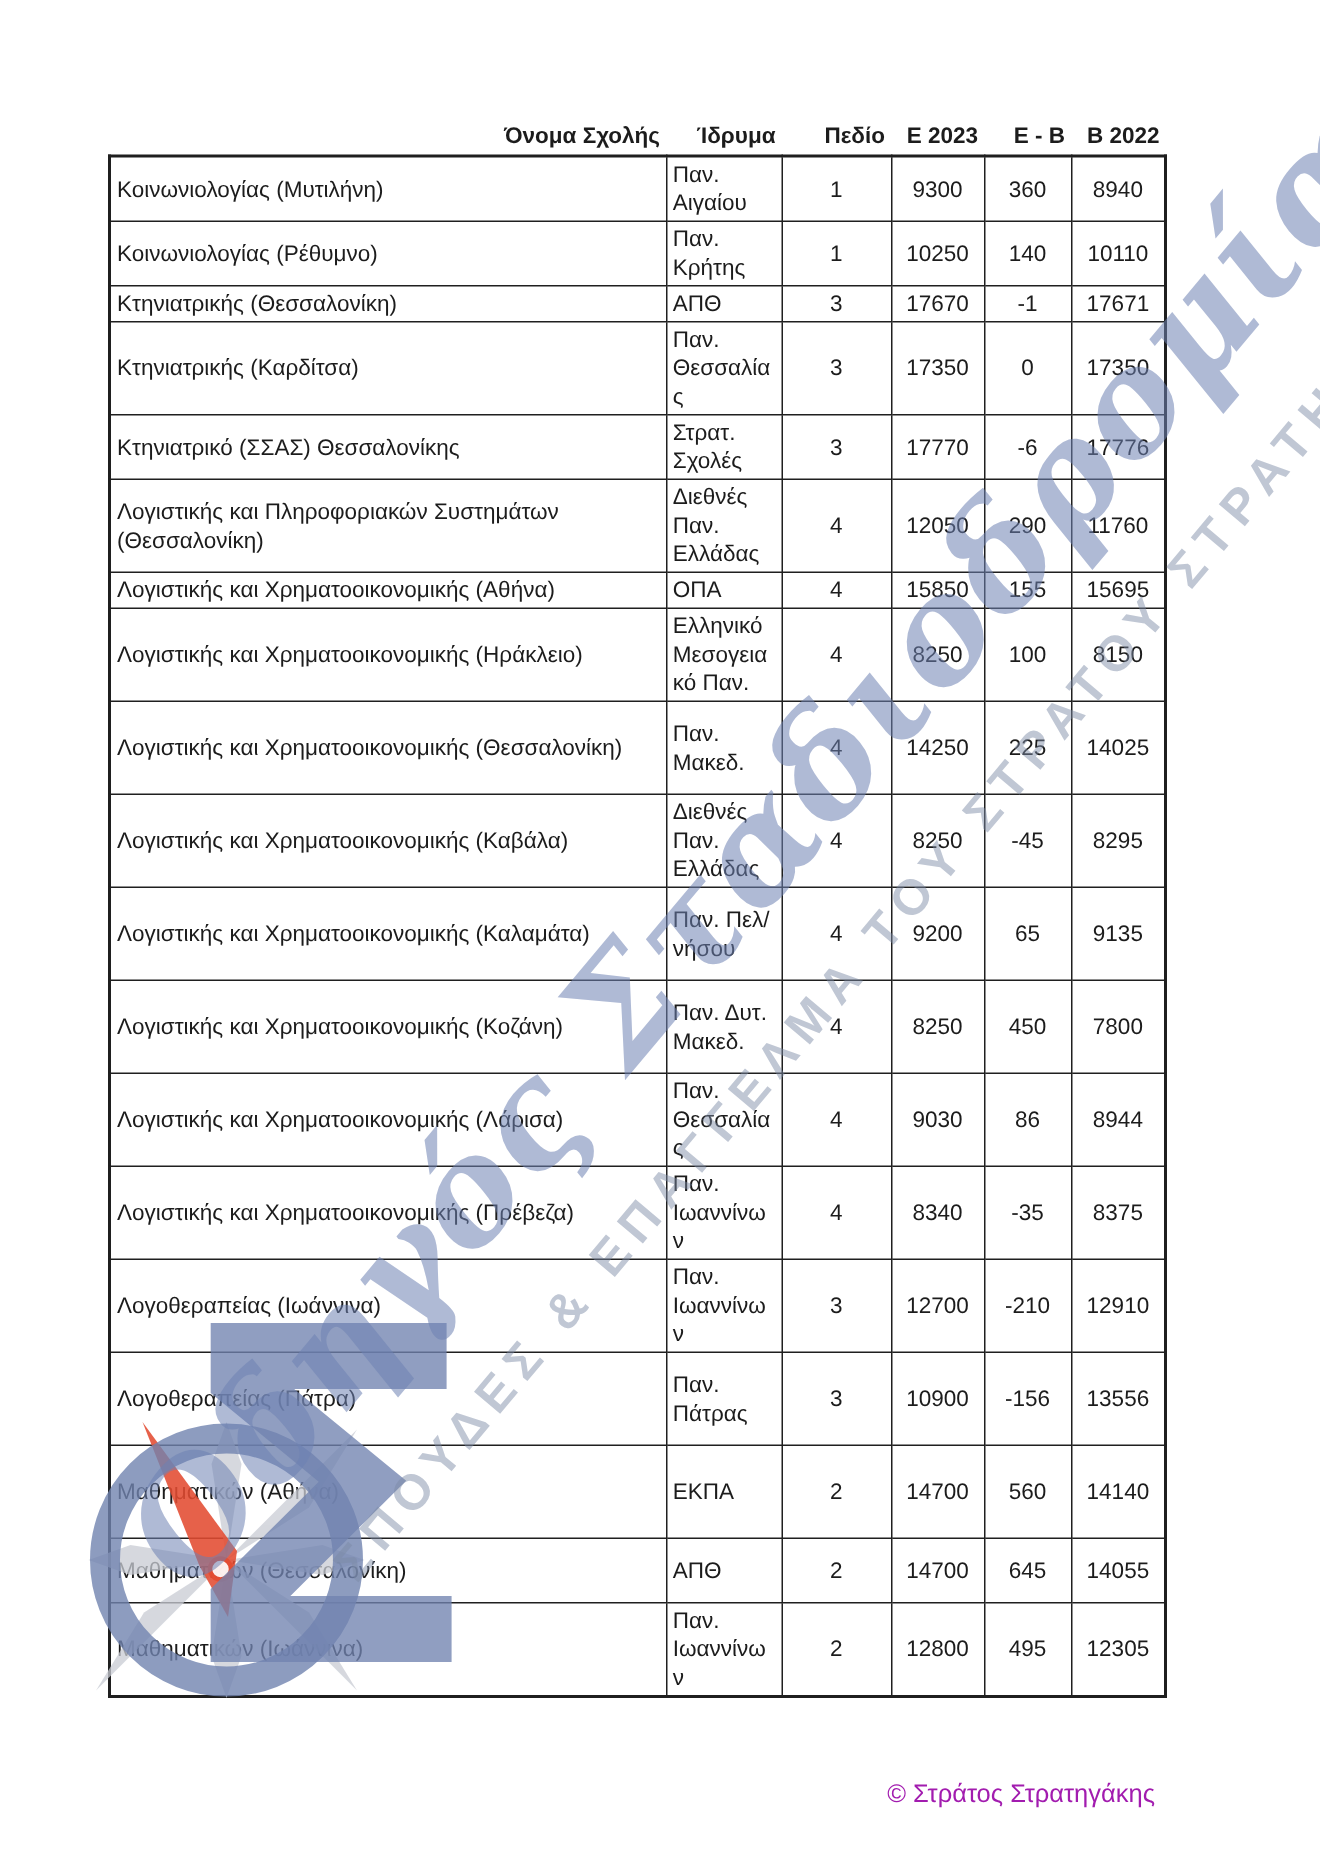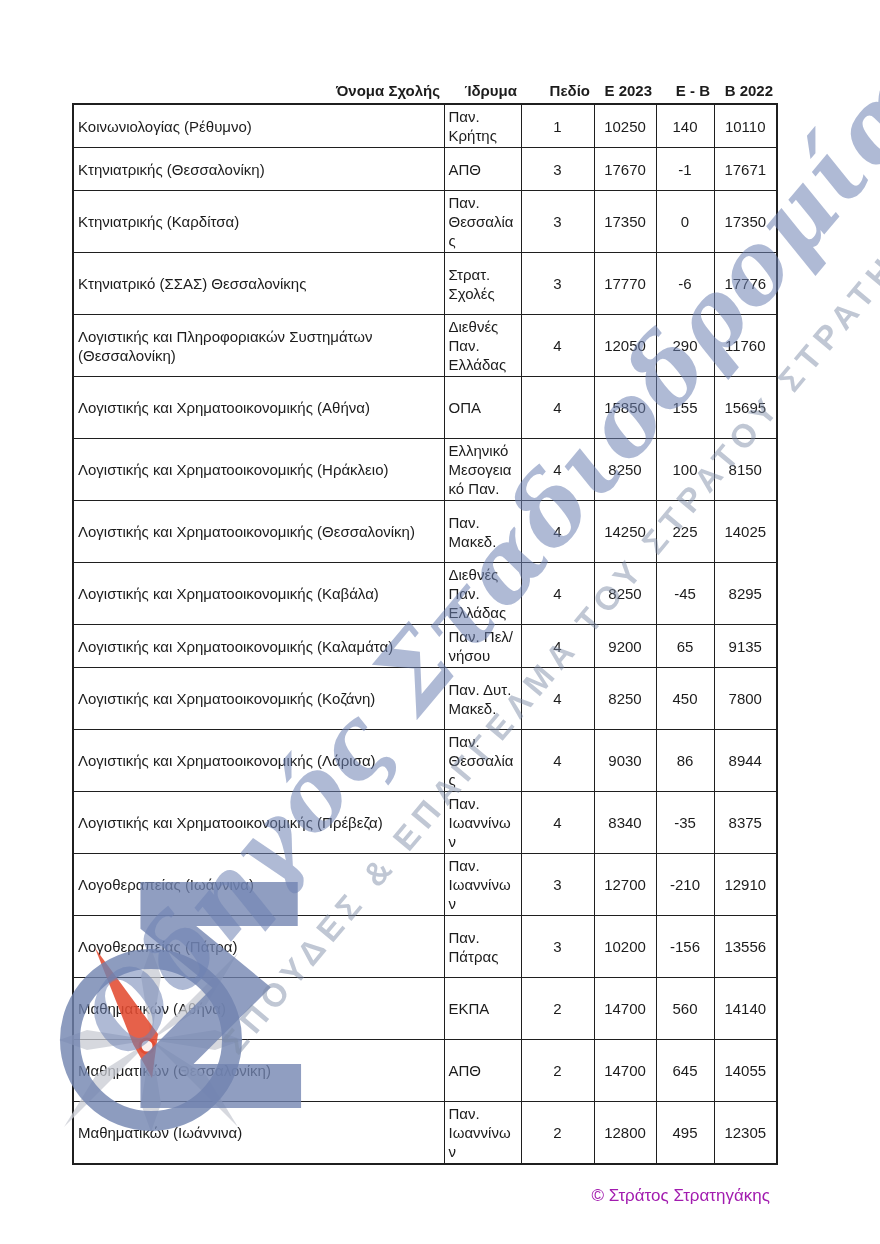--- a/index.html
+++ b/index.html
@@ -116,20 +116,28 @@
         <th class="left">Όνομα Σχολής</th>
         <th class="left">Ίδρυμα</th>
         <th class="center">Πεδίο</th>
         <th class="center">Ε 2023</th>
         <th class="center">Ε - Β</th>
         <th class="center">Β 2022</th>
       </tr>
     </thead>
     <tbody>
         <tr>
+          <td class="left">Κοινωνιολογίας (Μυτιλήνη)</td>
+          <td class="left inst">Παν. Αιγαίου</td>
+          <td class="center">1</td>
+          <td class="center">9300</td>
+          <td class="center">360</td>
+          <td class="center">8940</td>
+        </tr>
+        <tr>
           <td class="left">Κοινωνιολογίας (Ρέθυμνο)</td>
           <td class="left inst">Παν. Κρήτης</td>
           <td class="center">1</td>
           <td class="center">10250</td>
           <td class="center">140</td>
           <td class="center">10110</td>
         </tr>
         <tr>
           <td class="left">Κτηνιατρικής (Θεσσαλονίκη)</td>
           <td class="left inst">ΑΠΘ</td>
@@ -231,21 +239,21 @@
           <td class="left inst">Παν. Ιωαννίνων</td>
           <td class="center">3</td>
           <td class="center">12700</td>
           <td class="center">-210</td>
           <td class="center">12910</td>
         </tr>
         <tr>
           <td class="left">Λογοθεραπείας (Πάτρα)</td>
           <td class="left inst">Παν. Πάτρας</td>
           <td class="center">3</td>
-          <td class="center">10200</td>
+          <td class="center">10900</td>
           <td class="center">-156</td>
           <td class="center">13556</td>
         </tr>
         <tr>
           <td class="left">Μαθηματικών (Αθήνα)</td>
           <td class="left inst">ΕΚΠΑ</td>
           <td class="center">2</td>
           <td class="center">14700</td>
           <td class="center">560</td>
           <td class="center">14140</td>

